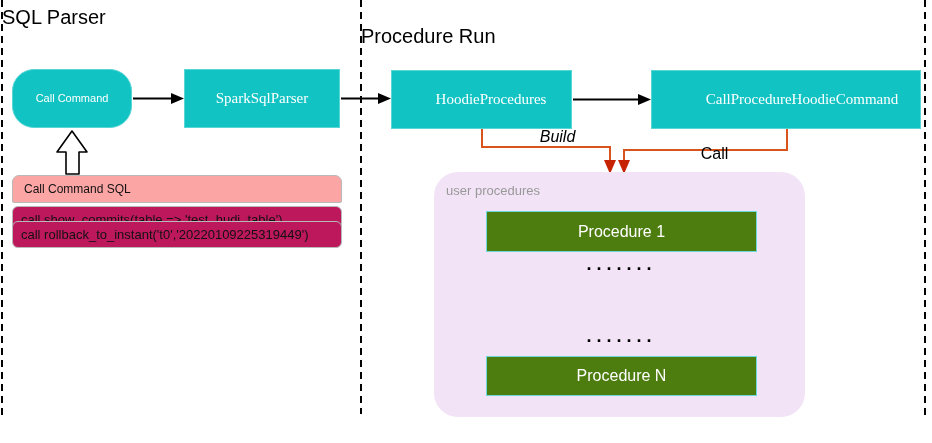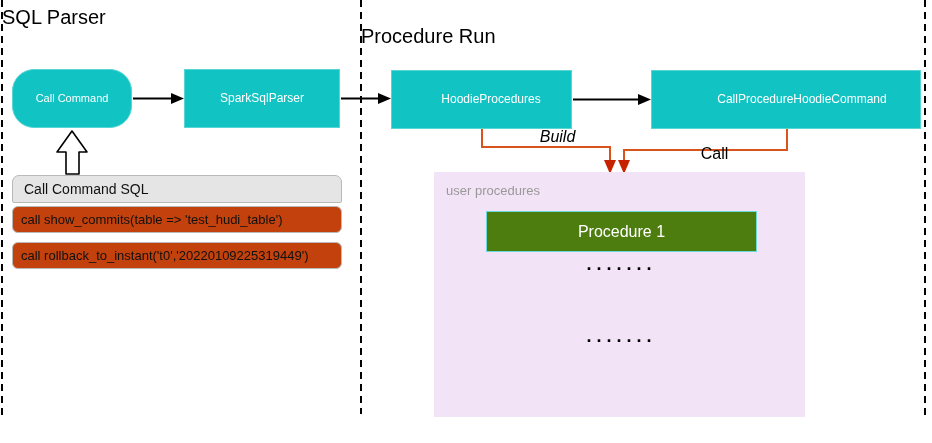--- a/index.html
+++ b/index.html
@@ -19,51 +19,52 @@
     color:#fff;display:flex;align-items:center;justify-content:center;
     text-align:center;box-sizing:border-box;line-height:1.25;
   }
   .node-label{display:block;}
   .edge-label{
     position:absolute;font-size:16px;color:#000;text-align:center;width:75px;
   }
   .svg-overlay{position:absolute;left:0;top:0;width:932px;height:443px;}
   .panel-header{
     position:absolute;left:12px;top:175px;width:330px;height:28px;
-    background:#e5e5e5;border:1px solid #b9b9b9;border-radius:7px 7px 2px 2px;
+    background:#fca5a5;border:1px solid #b9b9b9;border-radius:7px 7px 2px 2px;
     box-sizing:border-box;display:flex;align-items:center;padding-left:11px;
-    font-size:14px;color:#111;
+    font-size:12px;color:#111;
   }
   .panel-row{
     position:absolute;left:12px;width:330px;height:27px;
-    background:#c2410c;border:1px solid #b9b9b9;border-radius:6px;
+    background:#be185d;border:1px solid #b9b9b9;border-radius:6px;
     box-sizing:border-box;display:flex;align-items:center;padding-left:8px;
     font-size:13px;color:#111;white-space:nowrap;
   }
-  .row1{top:206px;} .row2{top:242px;}
+  .row1{top:206px;} .row2{top:221px;}
   .group{
     position:absolute;left:434px;top:172px;width:371px;height:245px;
     background:#F2E4F6;
+    border-radius:24px;
   }
   .group-label{
     position:absolute;left:12px;top:11px;font-size:13px;color:#999;
   }
   .proc{
     position:absolute;left:52px;width:271px;height:40px;
     background:#4d7c0f;border:1px solid #6cdada;color:#fff;
     display:flex;align-items:center;justify-content:center;
     font-size:16px;box-sizing:border-box;
   }
   .proc1{top:39px;height:41px;} .proc2{top:111px;} .proc3{top:184px;}
   .dots{
     position:absolute;left:52px;width:271px;text-align:center;
     font-size:18px;font-weight:700;letter-spacing:5px;color:#000;line-height:1;
   }
   .dots1{top:83px;} .dots2{top:155px;}
-  .fs16{font-size:11px;border-radius:22px;} .fs17{font-size:12px;}
+  .fs16{font-size:11px;border-radius:22px;} .fs17{font-size:15px;font-family:Liberation Serif, serif;}
 </style>
 </head>
 <body>
 
 <div class="canvas">
 
   <div class="dash" style="left:1px;"></div>
   <div class="dash" style="left:360px;height:414px;"></div>
   <div class="dash" style="left:924px;height:416px;"></div>
 
@@ -124,15 +125,16 @@
   <div class="group">
     <div class="group-label">user procedures</div>
 
     <div class="proc proc1">Procedure 1</div>
 
     <div class="dots dots1">.......</div>
 
 
     <div class="dots dots2">.......</div>
 
+    <div class="proc proc3">Procedure N</div>
   </div>
 
 </div>
 
 </body></html>

